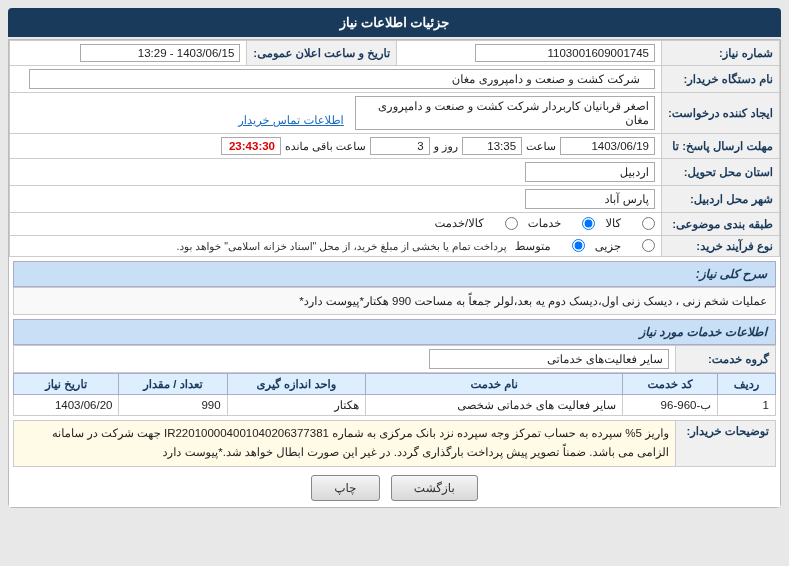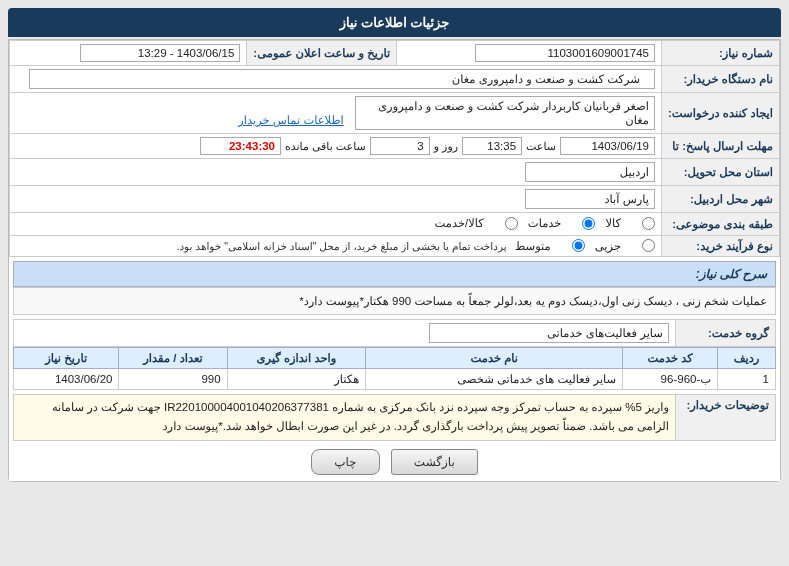--- a/index.html
+++ b/index.html
@@ -127,21 +127,21 @@
       display: inline-block;
       padding: 5px 22px;
       margin: 0 4px;
       border: 1px solid #888;
       border-radius: 3px;
       cursor: pointer;
       font-size: 12px;
       font-family: Tahoma, Arial, sans-serif;
     }
     .btn-back { background: linear-gradient(to bottom, #f5f5f5, #d8d8d8); color: #333; }
-    .btn-print { background: linear-gradient(to bottom, #f5f5f5, #d8d8d8); color: #333; border-radius: 8px; }
+    .btn-print { background: linear-gradient(to bottom, #f5f5f5, #d8d8d8); color: #333; }
     .radio-group { display: inline-flex; gap: 10px; align-items: center; direction: rtl; }
     .radio-item { display: inline-flex; align-items: center; gap: 21px; }
     .highlighted { color: #d00; font-weight: bold; }
     .row-flex {
       display: flex;
       align-items: center;
       gap: 4px;
       direction: rtl;
     }
     .small-label { white-space: nowrap; font-size: 11px; }
@@ -189,21 +189,21 @@
       <tr>
         <td class="label-cell">مهلت ارسال پاسخ: تا</td>
         <td class="value-cell" colspan="3">
           <div class="row-flex">
             <span class="input-box" style="width:95px;"><span>1403/06/19</span></span>
             <span class="small-label">ساعت</span>
             <span class="input-box" style="width:55px;"><span>13:35</span></span>
             <span class="small-label">روز و</span>
             <span class="input-box" style="width:30px;"><span>3</span></span>
             <span class="small-label">ساعت باقی مانده</span>
-            <span class="input-box highlighted" style="width:81px;"><span>23:43:30</span></span>
+            <span class="input-box highlighted" style="width:60px;"><span>23:43:30</span></span>
           </div>
         </td>
       </tr>
 
       <tr>
         <td class="label-cell">استان محل تحویل:</td>
         <td class="value-cell" colspan="3">
           <span class="input-box" style="width:130px;"><span>اردبیل</span></span>
         </td>
       </tr>
@@ -259,20 +259,23 @@
     <div style="margin:4px 4px 0 4px;">
       <div class="section-header">
         <span>سرح کلی نیاز:</span>
       </div>
       <div class="section-content">
         <span>عملیات شخم زنی ، دیسک زنی اول،دیسک دوم یه بعد،لولر جمعاً به مساحت  990 هکتار*پیوست دارد*</span>
       </div>
     </div>
 
     <div style="margin:4px 4px 0 4px;">
+      <div class="section-header">
+        <span>اطلاعات خدمات مورد نیاز</span>
+      </div>
 
       <table class="info-table" style="margin-bottom:0;">
         <tbody>
             <tr>
           <td class="label-cell" style="width:100px;">گروه خدمت:</td>
           <td class="value-cell">
             <span class="input-box" style="width:240px;"><span>سایر فعالیت‌های خدماتی</span></span>
           </td>
         </tr>
       </tbody>

